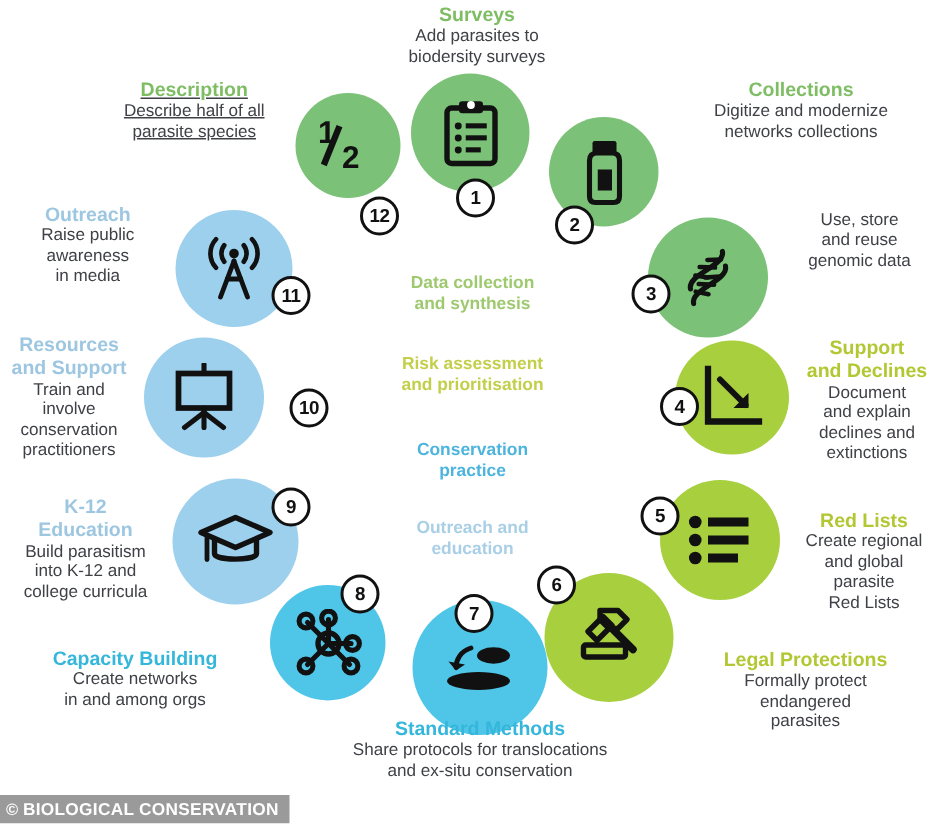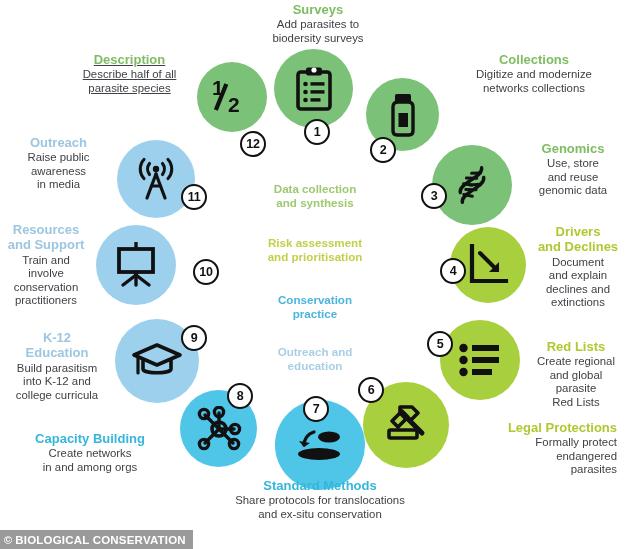--- a/index.html
+++ b/index.html
@@ -185,38 +185,37 @@
           <line x1="19" y1="20.5" x2="29" y2="22"></line>
           <line x1="13" y1="18" x2="21" y2="21"></line>
           <line x1="17" y1="13" x2="27" y2="15.5"></line>
           <line x1="23" y1="9.5" x2="32" y2="11"></line>
         </g>
       </svg>
     </span>
   </div>
   <div class="badge" style="left:421px; top:183px;">3</div>
   <div class="label t-right" style="left:519px; top:141px; width:108px; text-align:center;">
-    <span class="ttl c-green">Genomics</span>
     <span class="body">Use, store
 and reuse
 genomic data</span>
   </div>
 
   <div class="node" style="left:450px; top:227px; width:76px; height:76px; background:#a8cf3e;">
     <span>
       <svg width="44" height="44" viewBox="0 0 44 44" aria-hidden="true">
         <path d="M6 3 V38 H40" fill="none" stroke="#111111" stroke-width="4.2" stroke-linecap="square"></path>
         <line x1="14" y1="10" x2="31" y2="27" stroke="#111111" stroke-width="4" stroke-linecap="round"></line>
         <path d="M33 29 L23 29 L33 19 Z" fill="#111111"></path>
       </svg>
     </span>
   </div>
   <div class="badge" style="left:440px; top:258px;">4</div>
   <div class="label t-right" style="left:528px; top:224px; width:100px; text-align:center;">
-    <span class="ttl c-lime" style="white-space:pre-line;">Drivers
+    <span class="ttl c-lime" style="white-space:pre-line;">Support
 and Declines</span>
     <span class="body">Document
 and explain
 declines and
 extinctions</span>
   </div>
 
   <div class="node" style="left:440px; top:320px; width:80px; height:80px; background:#a8cf3e;">
     <span>
       <svg width="42" height="34" viewBox="0 0 42 34" aria-hidden="true">
@@ -244,21 +243,21 @@
         <g fill="none" stroke="#111111" stroke-width="3.6" stroke-linejoin="round">
           <path d="M18 6 L30 6 L36 12 L30 18 L24 18 L18 12 Z"></path>
           <path d="M10 20 L20 10 L26 16 L16 26 Z"></path>
           <rect x="7" y="29" width="28" height="8" rx="1.5"></rect>
         </g>
         <line x1="25" y1="17" x2="40" y2="32" stroke="#111111" stroke-width="5" stroke-linecap="round"></line>
       </svg>
     </span>
   </div>
   <div class="badge" style="left:358px; top:377px;">6</div>
-  <div class="label t-right" style="left:457px; top:420px; width:160px; text-align:right;">
+  <div class="label t-right" style="left:457px; top:432px; width:160px; text-align:center;">
     <span class="ttl c-lime">Legal Protections</span>
     <span class="body">Formally protect
 endangered
 parasites</span>
   </div>
 
   <div class="node" style="left:275px; top:400px; width:90px; height:90px; background:#4fc6e8;">
     <span>
       <svg width="52" height="40" viewBox="0 0 52 40" aria-hidden="true">
         <ellipse cx="35" cy="12" rx="11" ry="5.5" fill="#111111"></ellipse>

